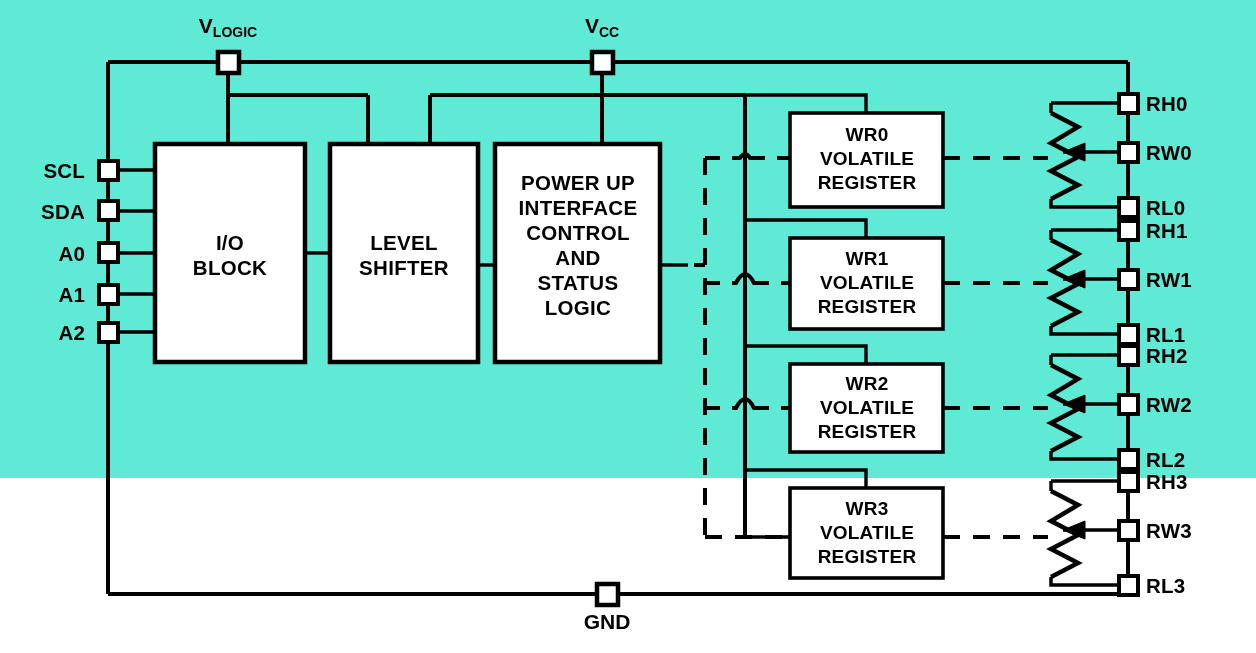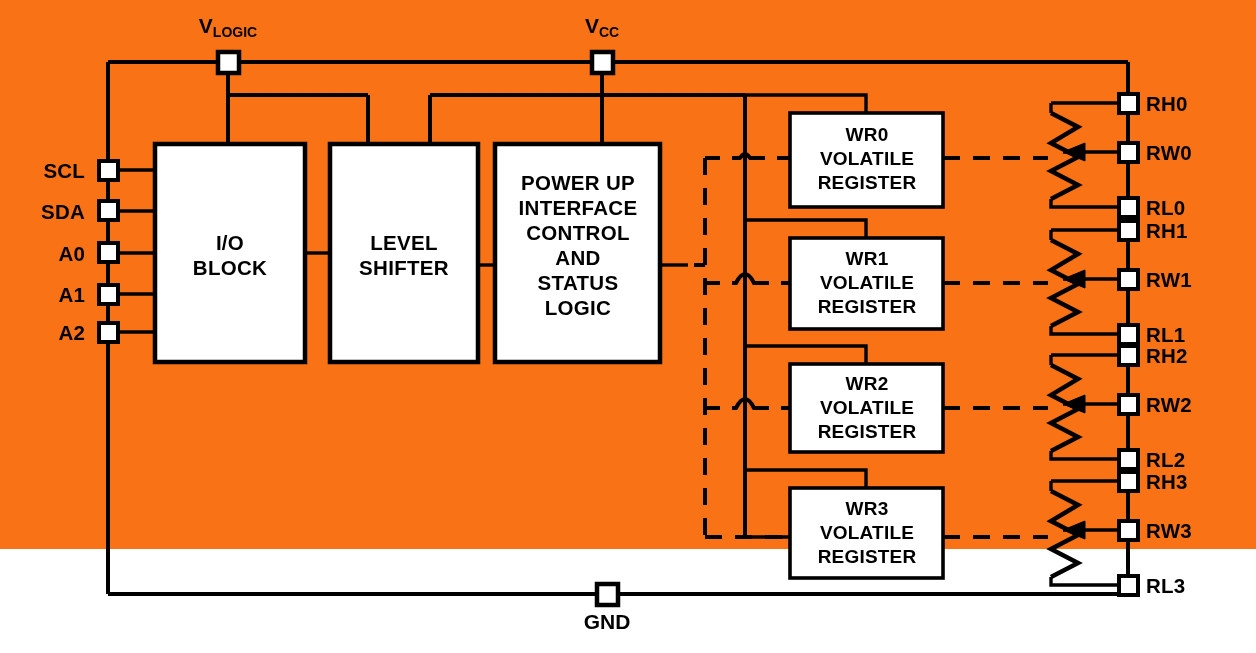--- a/index.html
+++ b/index.html
@@ -1,18 +1,18 @@
 <!DOCTYPE html>
 <html><head>
 <meta charset="utf-8">
 <style>
   html,body{margin:0;padding:0;background:#ffffff;}
   body{width:1256px;height:653px;overflow:hidden;
        font-family:"Liberation Sans","DejaVu Sans",sans-serif;}
-  #diagram-root{position:relative;width:1256px;height:549px;background:#f97316;}
+  #diagram-root{position:relative;width:1256px;height:478px;background:#5eead4;}
   svg{display:block;}
   .wire{stroke:#000;stroke-width:4;fill:none;stroke-linecap:butt;}
   .wire-thin{stroke:#000;stroke-width:3.4;fill:none;}
   .blockbox{fill:#ffffff;stroke:#000;stroke-width:4.5;}
   .regbox{fill:#ffffff;stroke:#000;stroke-width:3.6;}
   .pad{fill:#ffffff;stroke:#000;stroke-width:4.5;}
   .pad-sm{fill:#ffffff;stroke:#000;stroke-width:4;}
   .dash{stroke:#000;stroke-width:4;fill:none;stroke-dasharray:17 13;stroke-linecap:butt;}
   .dash-short{stroke:#000;stroke-width:4;fill:none;stroke-dasharray:15 12;}
   .hop{stroke:#000;stroke-width:4;fill:none;stroke-linecap:round;}

